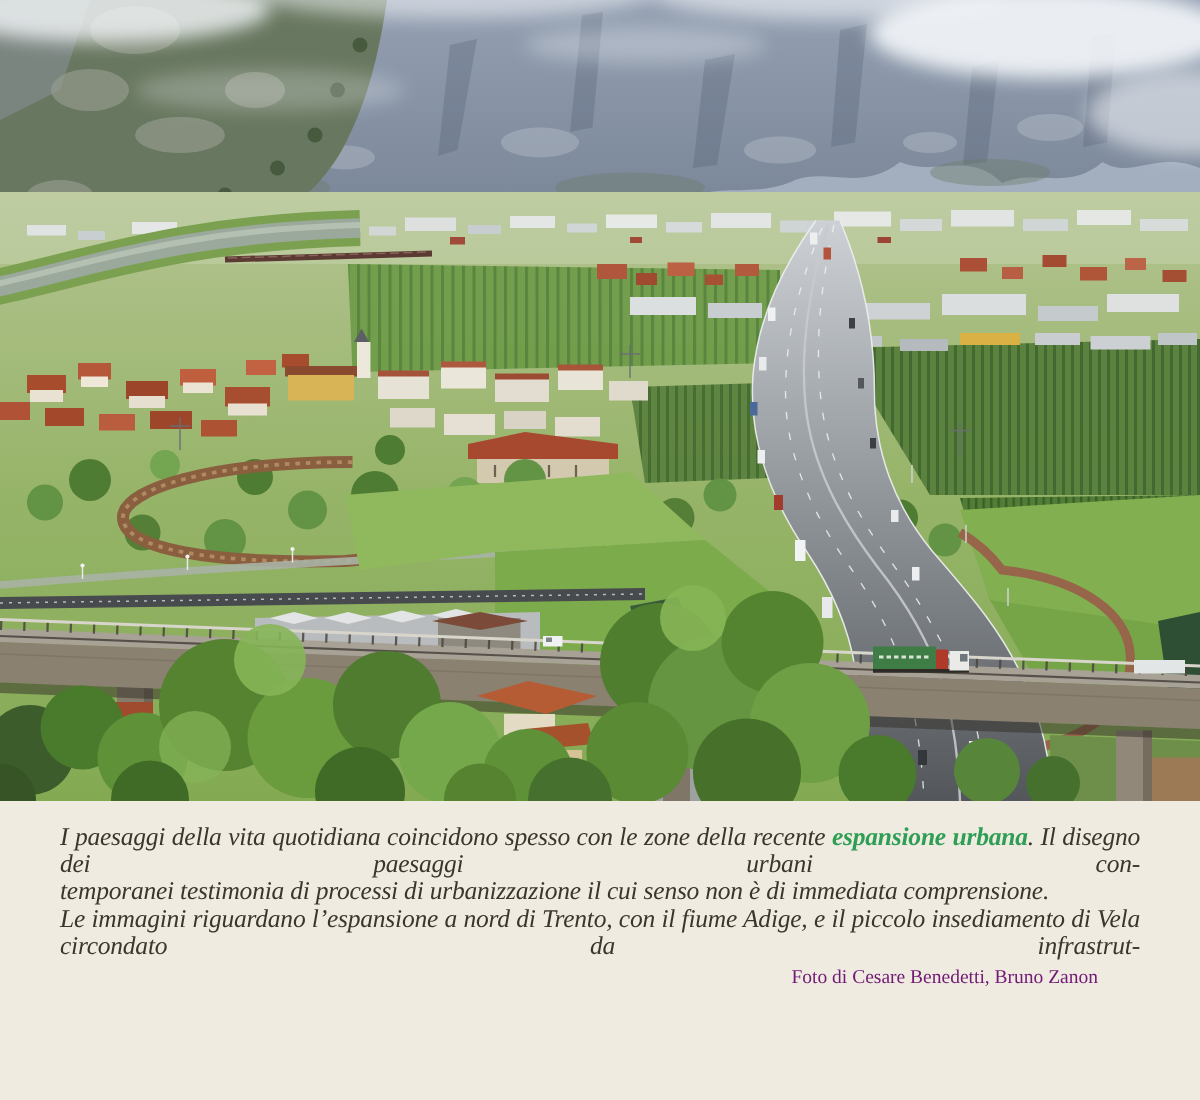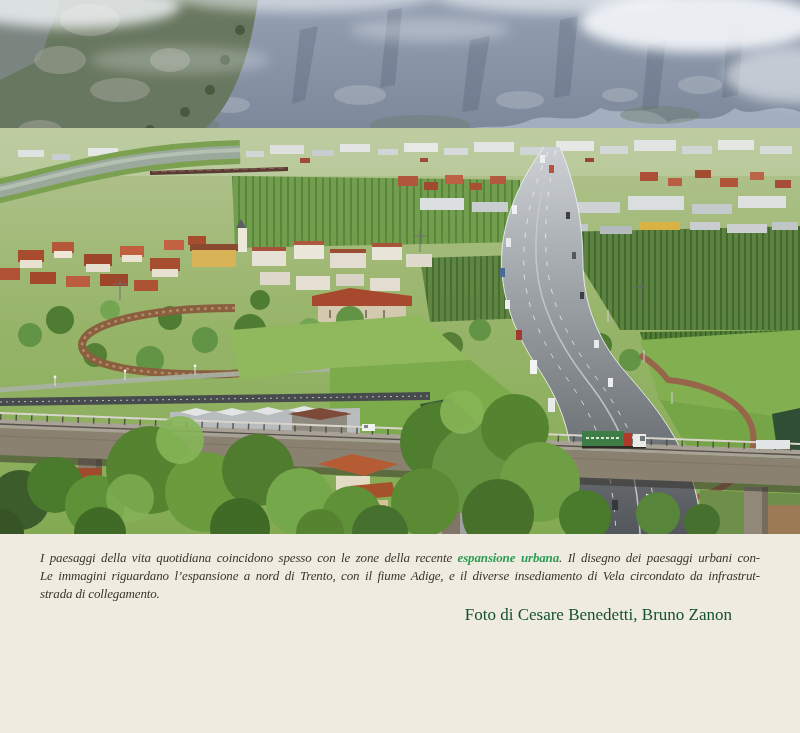--- a/index.html
+++ b/index.html
@@ -1,24 +1,24 @@
 <!DOCTYPE html>
 <html><head>
 <meta charset="utf-8">
 <style>
   html,body{margin:0;padding:0;background:#f0ebe0;}
   .page{width:800px;height:733px;background:#f0ebe0;overflow:hidden;position:relative;
         font-family:"Liberation Serif",serif;}
   .photo{width:800px;height:534px;overflow:hidden;line-height:0;}
   .photo svg{display:block;}
   .caption{padding:15px 40px 0 40px;}
-  .line{font-style:italic;font-size:13px;line-height:18.2px;color:#39362e;letter-spacing:-0.15px;}
+  .line{font-style:italic;font-size:17px;line-height:18.2px;color:#39362e;letter-spacing:-0.15px;}
   .just{text-align:justify;text-align-last:justify;}
   .hl{font-weight:bold;font-style:italic;color:#2e9e55;}
-  .credit{font-style:normal;font-size:17px;line-height:16px;color:#14532d;text-align:right;
+  .credit{font-style:normal;font-size:13px;line-height:16px;color:#701a75;text-align:right;
           padding-right:28px;margin-top:3px;letter-spacing:0;}
 </style>
 </head>
 <body>
 
 <div class="page">
 
   <div class="photo">
   <svg viewBox="0 0 800 534" width="800" height="534" xmlns="http://www.w3.org/2000/svg">
     <defs>
@@ -451,19 +451,19 @@
           <circle cx="100" cy="533" r="26" fill="#3f6b26"></circle>
       <circle cx="320" cy="533" r="24" fill="#55832f"></circle>
           <circle cx="0" cy="533" r="24" fill="#365426"></circle>
     </g>
   </svg>
   </div>
 
   <figcaption class="caption">
     <div>
       <div class="line just"><span>I paesaggi della vita quotidiana coincidono spesso con le zone della recente </span><span class="hl">espansione urbana</span><span>. Il disegno dei paesaggi urbani con-</span></div>
-      <div class="line just">Le immagini riguardano l’espansione a nord di Trento, con il fiume Adige, e il diverse insediamento di Vela circondato da infrastrut-</div>
-      <div class="line">strada di collegamento.</div>
+      <div class="line">temporanei testimonia di processi di urbanizzazione il cui senso non è di immediata comprensione.</div>
+      <div class="line just">Le immagini riguardano l’espansione a nord di Trento, con il fiume Adige, e il piccolo insediamento di Vela circondato da infrastrut-</div>
     </div>
     <div class="credit">Foto di Cesare Benedetti, Bruno Zanon</div>
   </figcaption>
 
 </div>
 
 </body></html>

